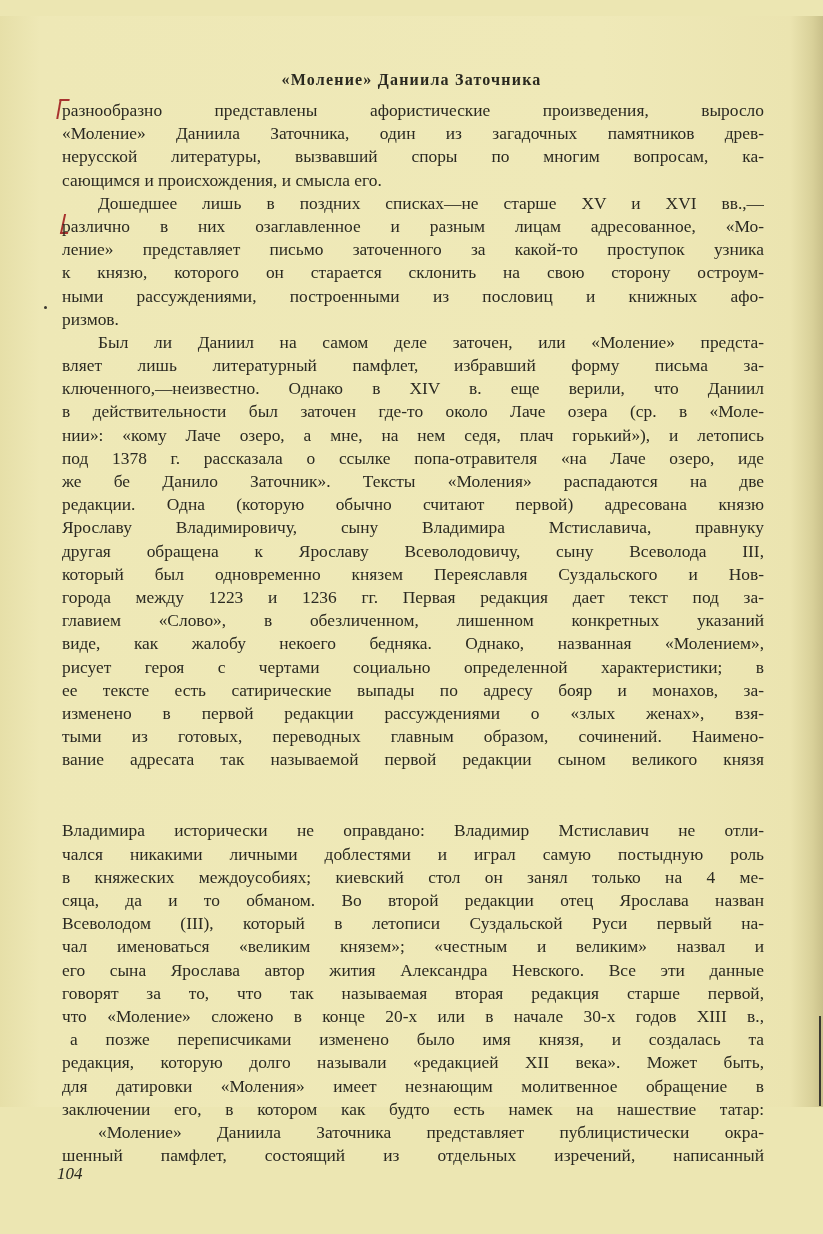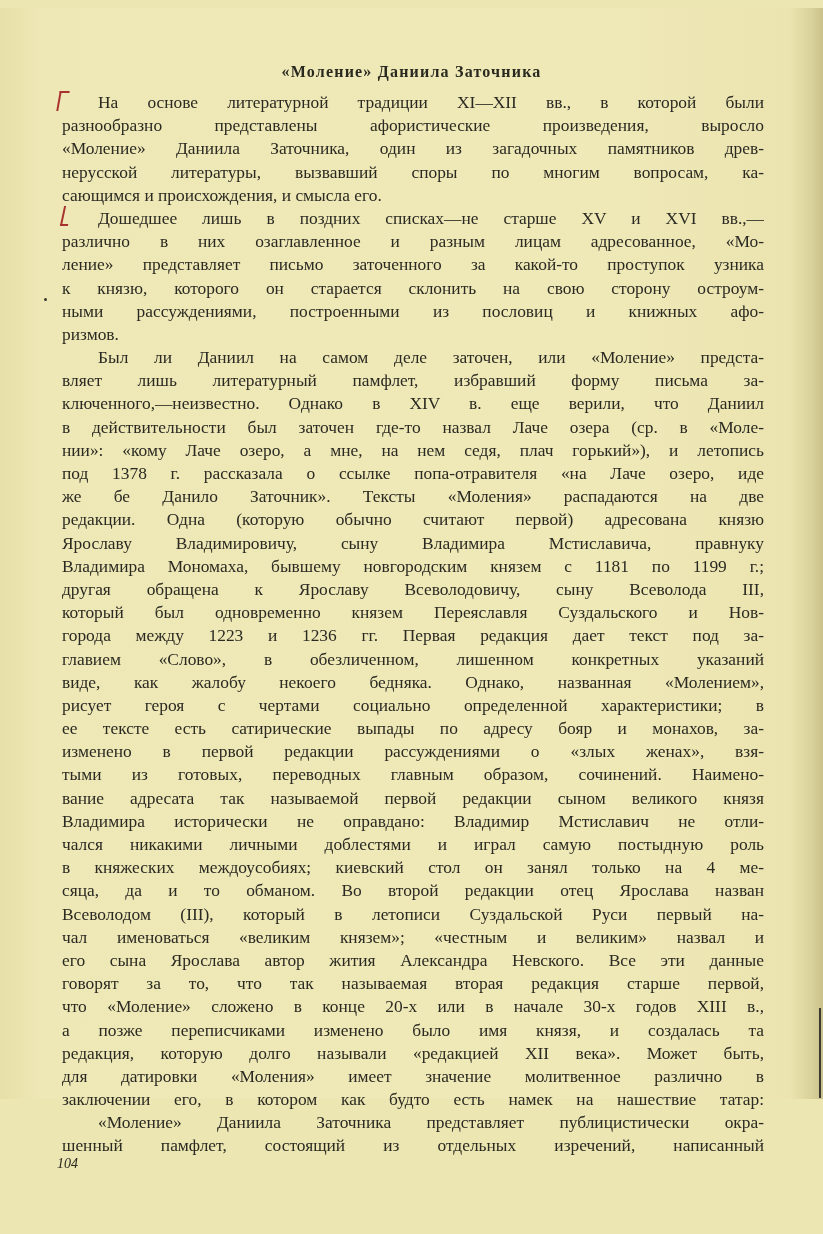--- a/index.html
+++ b/index.html
@@ -4,21 +4,21 @@
   <style>
     html, body { margin: 0; padding: 0; }
     body {
       width: 823px; height: 1234px; overflow: hidden;
       background: #ece6b2;
       position: relative;
       font-family: "Liberation Serif", "DejaVu Serif", serif;
       color: #2b2a22;
     }
     .page {
-      position: absolute; left: 0; top: 8px; width: 823px; height: 1091px;
+      position: absolute; left: 0; top: 16px; width: 823px; height: 1091px;
       background: linear-gradient(90deg, #e6dfa8 0px, #eee8b6 40px, #efe9b8 600px, #ebe4b0 790px, #d9d19a 812px, #c9c08a 823px);
     }
     .spine-line {
       position: absolute; left: 819px; top: 1000px; width: 2px; height: 90px; background: #3a3830;
     }
     .header-title {
       position: absolute; top: 55px; left: 0; width: 823px; text-align: center;
       font-size: 16px; font-weight: bold; letter-spacing: 1.2px; color: #2a2920;
     }
     .text-block {
@@ -32,78 +32,76 @@
     }
     .line.last { text-align-last: left; }
     .line.indent { padding-left: 36px; }
     .mark {
       position: absolute; border-color: #a8322e; border-style: solid;
     }
     .mark-1 { left: 58px; top: 83px; width: 8px; height: 18px; border-width: 2px 0 0 2px; transform: skewX(-10deg); }
     .mark-2 { left: 62px; top: 198px; width: 6px; height: 18px; border-width: 0 0 2px 2px; transform: skewX(-12deg); }
     .margin-dot { position: absolute; left: 44px; top: 290px; width: 3px; height: 3px; background: #3a3830; border-radius: 50%; }
     .page-number {
-      position: absolute; left: 57px; top: 1148px; font-size: 14px; font-style: italic; color: #2a2920;
+      position: absolute; left: 57px; top: 1148px; font-size: 17px; font-style: italic; color: #2a2920;
     }
   </style>
 </head>
 <body>
 
 <div class="page">
   <div class="spine-line"></div>
 
   <div class="header-title">«Моление» Даниила Заточника</div>
 
   <div class="mark mark-1"></div>
   <div class="mark mark-2"></div>
   <div class="margin-dot"></div>
 
   <div class="text-block">
-    <span class="line indent" style="display: block;">На основе литературной традиции XI—XII вв., в которой были</span>
     <span class="line" style="display: block;">разнообразно представлены афористические произведения, выросло</span>
     <span class="line" style="display: block;">«Моление» Даниила Заточника, один из загадочных памятников древ-</span>
     <span class="line" style="display: block;">нерусской литературы, вызвавший споры по многим вопросам, ка-</span>
     <span class="line last" style="display: block;">сающимся и происхождения, и смысла его.</span>
     <span class="line indent" style="display: block;">Дошедшее лишь в поздних списках—не старше XV и XVI вв.,—</span>
     <span class="line" style="display: block;">различно в них озаглавленное и разным лицам адресованное, «Мо-</span>
     <span class="line" style="display: block;">ление» представляет письмо заточенного за какой-то проступок узника</span>
     <span class="line" style="display: block;">к князю, которого он старается склонить на свою сторону остроум-</span>
     <span class="line" style="display: block;">ными рассуждениями, построенными из пословиц и книжных афо-</span>
     <span class="line last" style="display: block;">ризмов.</span>
     <span class="line indent" style="display: block;">Был ли Даниил на самом деле заточен, или «Моление» предста-</span>
     <span class="line" style="display: block;">вляет лишь литературный памфлет, избравший форму письма за-</span>
     <span class="line" style="display: block;">ключенного,—неизвестно. Однако в XIV в. еще верили, что Даниил</span>
-    <span class="line" style="display: block;">в действительности был заточен где-то назвал Лаче озера (ср. в «Моле-</span>
+    <span class="line" style="display: block;">в действительности был заточен где-то около Лаче озера (ср. в «Моле-</span>
     <span class="line" style="display: block;">нии»: «кому Лаче озеро, а мне, на нем седя, плач горький»), и летопись</span>
     <span class="line" style="display: block;">под 1378 г. рассказала о ссылке попа-отравителя «на Лаче озеро, иде</span>
     <span class="line" style="display: block;">же бе Данило Заточник». Тексты «Моления» распадаются на две</span>
     <span class="line" style="display: block;">редакции. Одна (которую обычно считают первой) адресована князю</span>
     <span class="line" style="display: block;">Ярославу Владимировичу, сыну Владимира Мстиславича, правнуку</span>
-    <span class="line" style="display: block;">Владимира Мономаха, бывшему новгородским князем с 1181 по 1199 г.;</span>
     <span class="line" style="display: block;">другая обращена к Ярославу Всеволодовичу, сыну Всеволода III,</span>
     <span class="line" style="display: block;">который был одновременно князем Переяславля Суздальского и Нов-</span>
     <span class="line" style="display: block;">города между 1223 и 1236 гг. Первая редакция дает текст под за-</span>
     <span class="line" style="display: block;">главием «Слово», в обезличенном, лишенном конкретных указаний</span>
     <span class="line" style="display: block;">виде, как жалобу некоего бедняка. Однако, названная «Молением»,</span>
     <span class="line" style="display: block;">рисует героя с чертами социально определенной характеристики; в</span>
     <span class="line" style="display: block;">ее тексте есть сатирические выпады по адресу бояр и монахов, за-</span>
     <span class="line" style="display: block;">изменено в первой редакции рассуждениями о «злых женах», взя-</span>
     <span class="line" style="display: block;">тыми из готовых, переводных главным образом, сочинений. Наимено-</span>
     <span class="line" style="display: block;">вание адресата так называемой первой редакции сыном великого князя</span>
-    <span class="line" style="display: block;">Владимира исторически не оправдано: Владимир Мстиславич не отли-</span>
+    <span class="line" style="display: block; margin-top: 48px;">Владимира исторически не оправдано: Владимир Мстиславич не отли-</span>
     <span class="line" style="display: block;">чался никакими личными доблестями и играл самую постыдную роль</span>
     <span class="line" style="display: block;">в княжеских междоусобиях; киевский стол он занял только на 4 ме-</span>
     <span class="line" style="display: block;">сяца, да и то обманом. Во второй редакции отец Ярослава назван</span>
     <span class="line" style="display: block;">Всеволодом (III), который в летописи Суздальской Руси первый на-</span>
     <span class="line" style="display: block;">чал именоваться «великим князем»; «честным и великим» назвал и</span>
     <span class="line" style="display: block;">его сына Ярослава автор жития Александра Невского. Все эти данные</span>
     <span class="line" style="display: block;">говорят за то, что так называемая вторая редакция старше первой,</span>
     <span class="line" style="display: block;">что «Моление» сложено в конце 20-х или в начале 30-х годов XIII в.,</span>
-    <span class="line" style="display: block;">а позже переписчиками изменено было имя князя, и создалась та</span>
+    <span class="line" style="display: block; margin-left: 8px;">а позже переписчиками изменено было имя князя, и создалась та</span>
     <span class="line" style="display: block;">редакция, которую долго называли «редакцией XII века». Может быть,</span>
-    <span class="line" style="display: block;">для датировки «Моления» имеет значение молитвенное различно в</span>
+    <span class="line" style="display: block;">для датировки «Моления» имеет незнающим молитвенное обращение в</span>
     <span class="line" style="display: block;">заключении его, в котором как будто есть намек на нашествие татар:</span>
     <span class="line indent" style="display: block;">«Моление» Даниила Заточника представляет публицистически окра-</span>
     <span class="line" style="display: block;">шенный памфлет, состоящий из отдельных изречений, написанный</span>
   </div>
 
   <div class="page-number">104</div>
 </div>
 
 </body></html>

